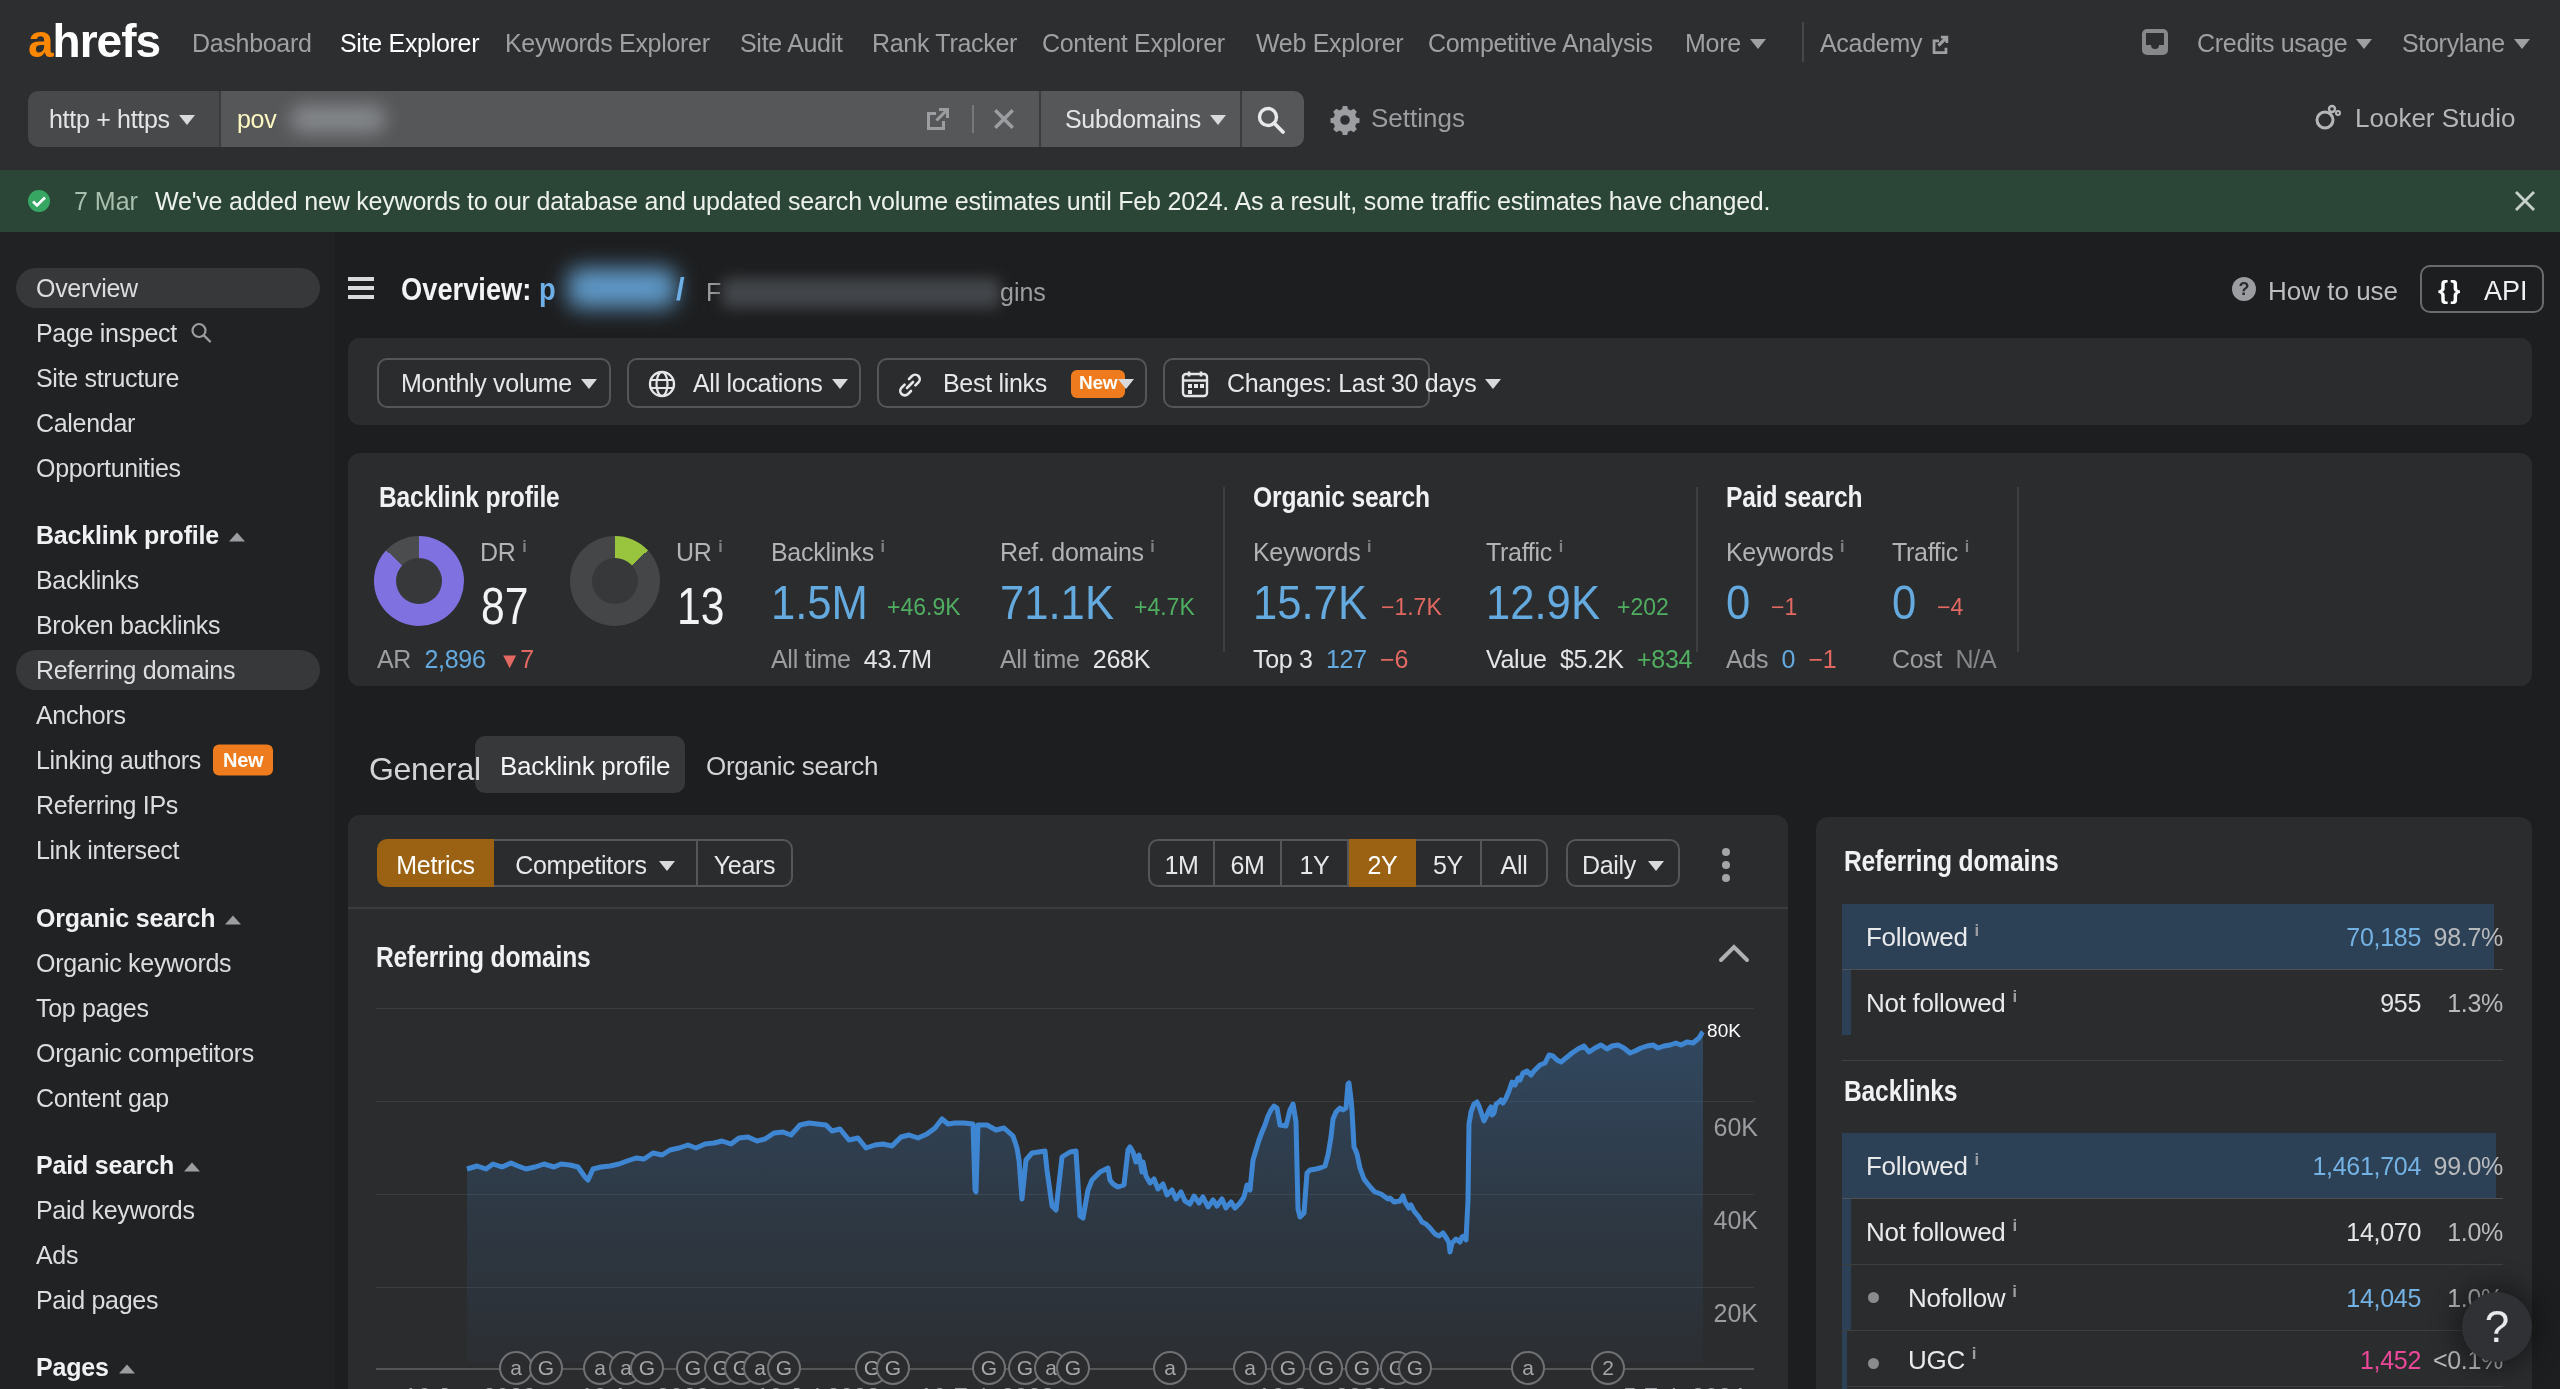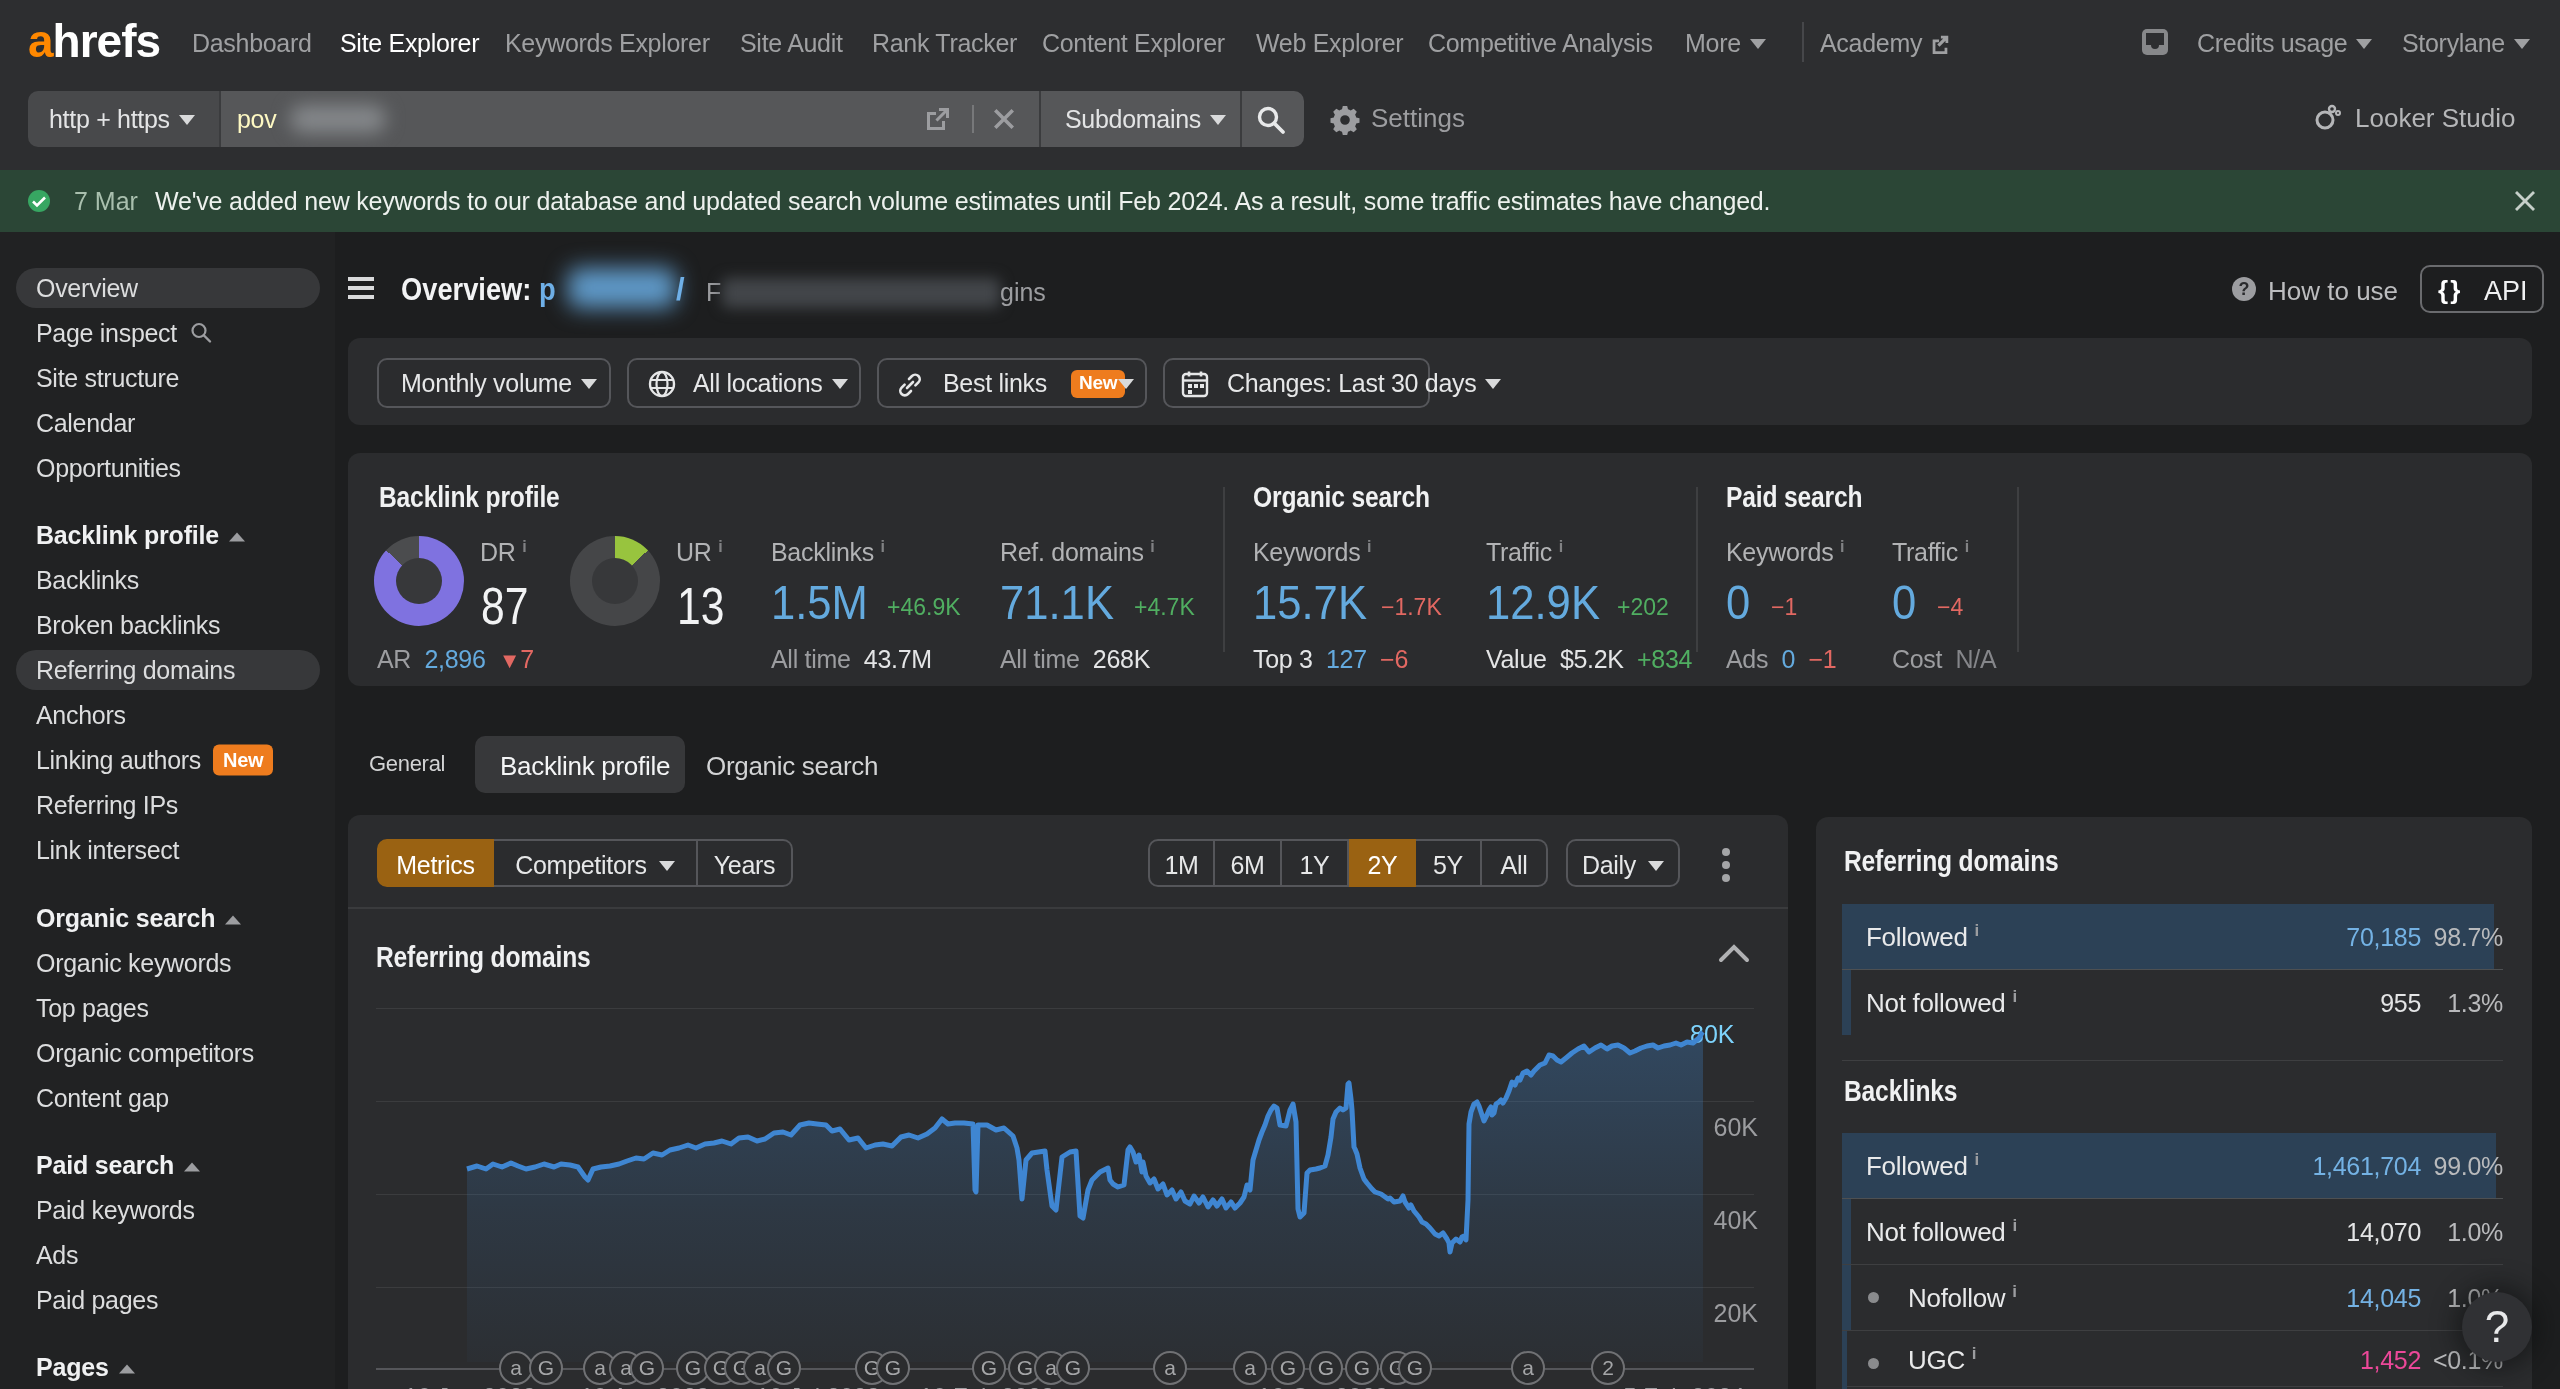--- a/index.html
+++ b/index.html
@@ -305,21 +305,21 @@
     <div class="abs red" style="left:1771px;top:594px;font-size:23px">−1</div>
     <div class="subrow" style="left:1726px;top:645px">Ads&nbsp; <span class="blue">0</span>&nbsp; <span class="red">−1</span></div>
     <div class="slabel" style="left:1892px;top:538px">Traffic <sup>i</sup></div>
     <div class="bignum" style="left:1892px;top:574px">0</div>
     <div class="abs red" style="left:1937px;top:594px;font-size:23px">−4</div>
     <div class="subrow" style="left:1892px;top:645px">Cost&nbsp; <span style="color:#85868a">N/A</span></div>
     <div class="vdiv" style="left:2017px;top:487px;height:165px"></div>
   </div>
 
   <div class="abs" style="left:475px;top:736px;width:210px;height:57px;background:#37383a;border-radius:10px"></div>
-  <div class="abs" style="left:369px;top:751px;font-size:22px;letter-spacing:-0.3px;color:#d2d3d4">General</div>
+  <div class="abs" style="left:369px;top:751px;font-size:32px;letter-spacing:-0.3px;color:#d2d3d4">General</div>
   <div class="abs" style="left:500px;top:751px;font-size:26px;letter-spacing:-0.3px;color:#f4f5f6">Backlink profile</div>
   <div class="abs" style="left:706px;top:751px;font-size:26px;letter-spacing:-0.3px;color:#d2d3d4">Organic search</div>
 
   <div class="card" style="left:348px;top:815px;width:1440px;height:574px;border-bottom-left-radius:0;border-bottom-right-radius:0"></div>
   <div id="chartcard">
 
     <div class="cbtn on" style="left:377px;width:117px;border-radius:10px 0 0 10px">Metrics</div>
     <div class="cbtn" style="left:494px;width:204px;border-left:none">Competitors<span class="caret" style="border-top-color:#d9dadb;margin-left:12px"></span></div>
     <div class="cbtn" style="left:698px;width:95px;border-left:none;border-radius:0 10px 10px 0">Years</div>
 
@@ -338,21 +338,21 @@
 
     <div class="h2" style="left:376px;top:940px">Referring domains</div>
     <svg class="abs" style="left:1718px;top:942px" width="32" height="22" viewBox="0 0 32 22">
         <path d="M3 18 L16 5 L29 18" fill="none" stroke="#b0b1b3" stroke-width="4" stroke-linecap="round"></path>
       </svg>
 
     <div class="abs" style="left:376px;top:1008px;width:1378px;height:1px;background:#3b3c3e"></div>
     <div class="abs" style="left:376px;top:1101px;width:1378px;height:1px;background:#3b3c3e"></div>
     <div class="abs" style="left:376px;top:1194px;width:1378px;height:1px;background:#3b3c3e"></div>
     <div class="abs" style="left:376px;top:1287px;width:1378px;height:1px;background:#3b3c3e"></div>
-    <div class="abs" style="left:1690px;top:1020px;width:68px;text-align:left;font-size:25px;color:#7dd3fc">80K</div>
+    <div class="abs" style="left:1690px;top:1020px;width:68px;text-align:center;font-size:19px;color:#ffffff">80K</div>
     <div class="abs" style="left:1690px;top:1113px;width:68px;text-align:right;font-size:25px;color:#9c9da0">60K</div>
     <div class="abs" style="left:1690px;top:1206px;width:68px;text-align:right;font-size:25px;color:#9c9da0">40K</div>
     <div class="abs" style="left:1690px;top:1299px;width:68px;text-align:right;font-size:25px;color:#9c9da0">20K</div>
 
     <svg class="abs" style="left:348px;top:980px" width="1440" height="400" viewBox="0 0 1440 400">
       <defs>
         <linearGradient id="fillgrad" x1="0" y1="0" x2="0" y2="1">
           <stop offset="0" stop-color="#4089d4" stop-opacity="0.30"></stop>
           <stop offset="0.55" stop-color="#4089d4" stop-opacity="0.13"></stop>
           <stop offset="1" stop-color="#4089d4" stop-opacity="0.03"></stop>

